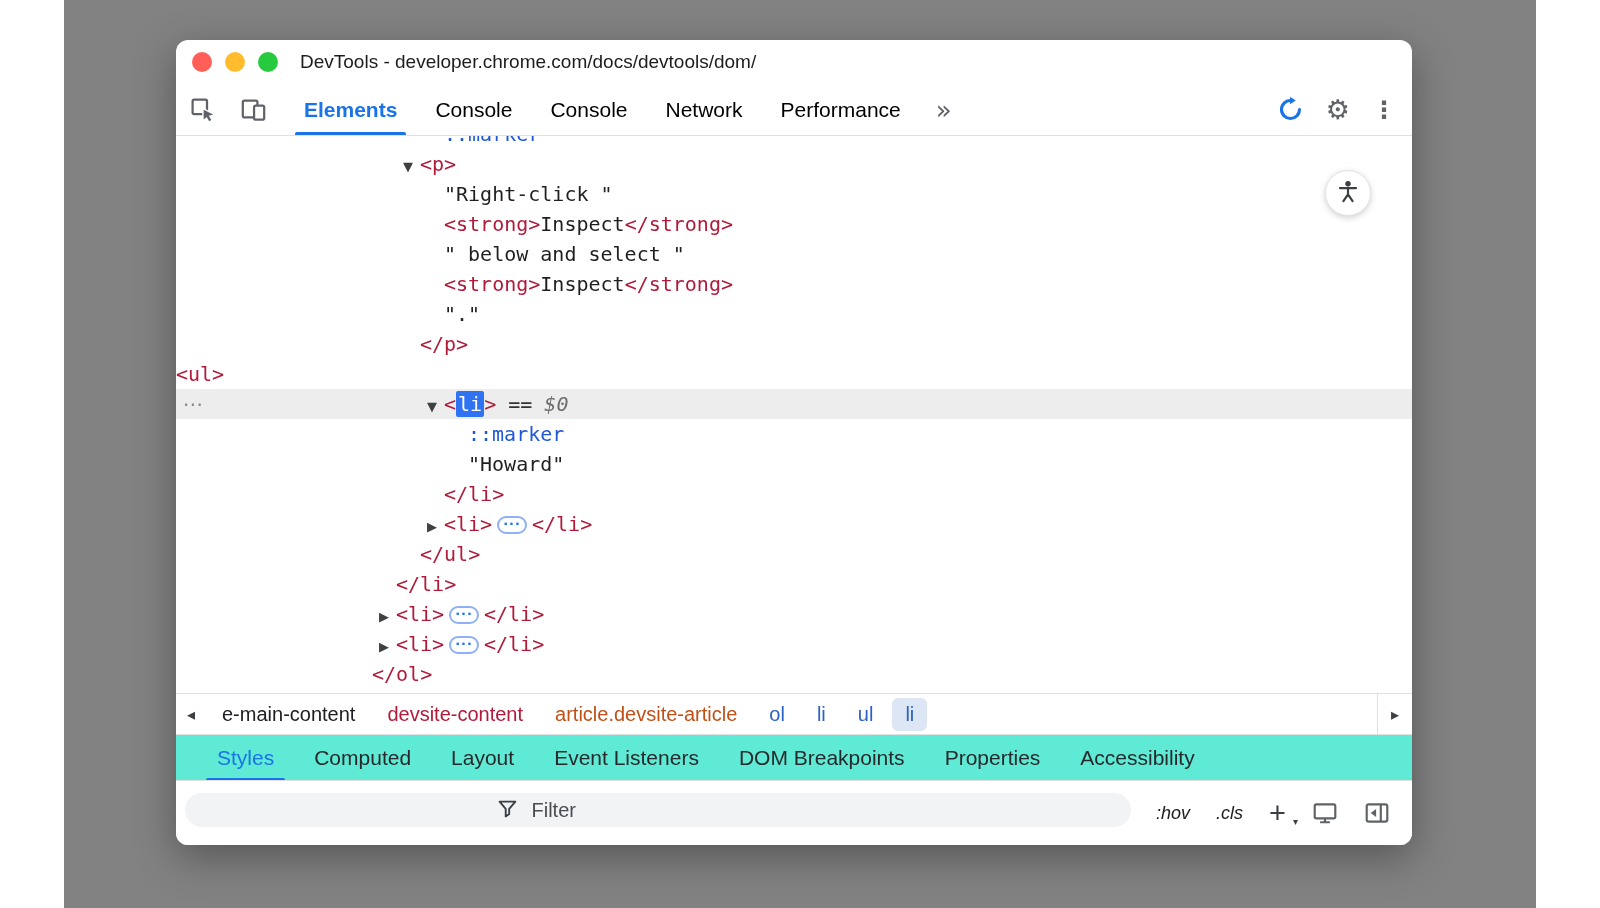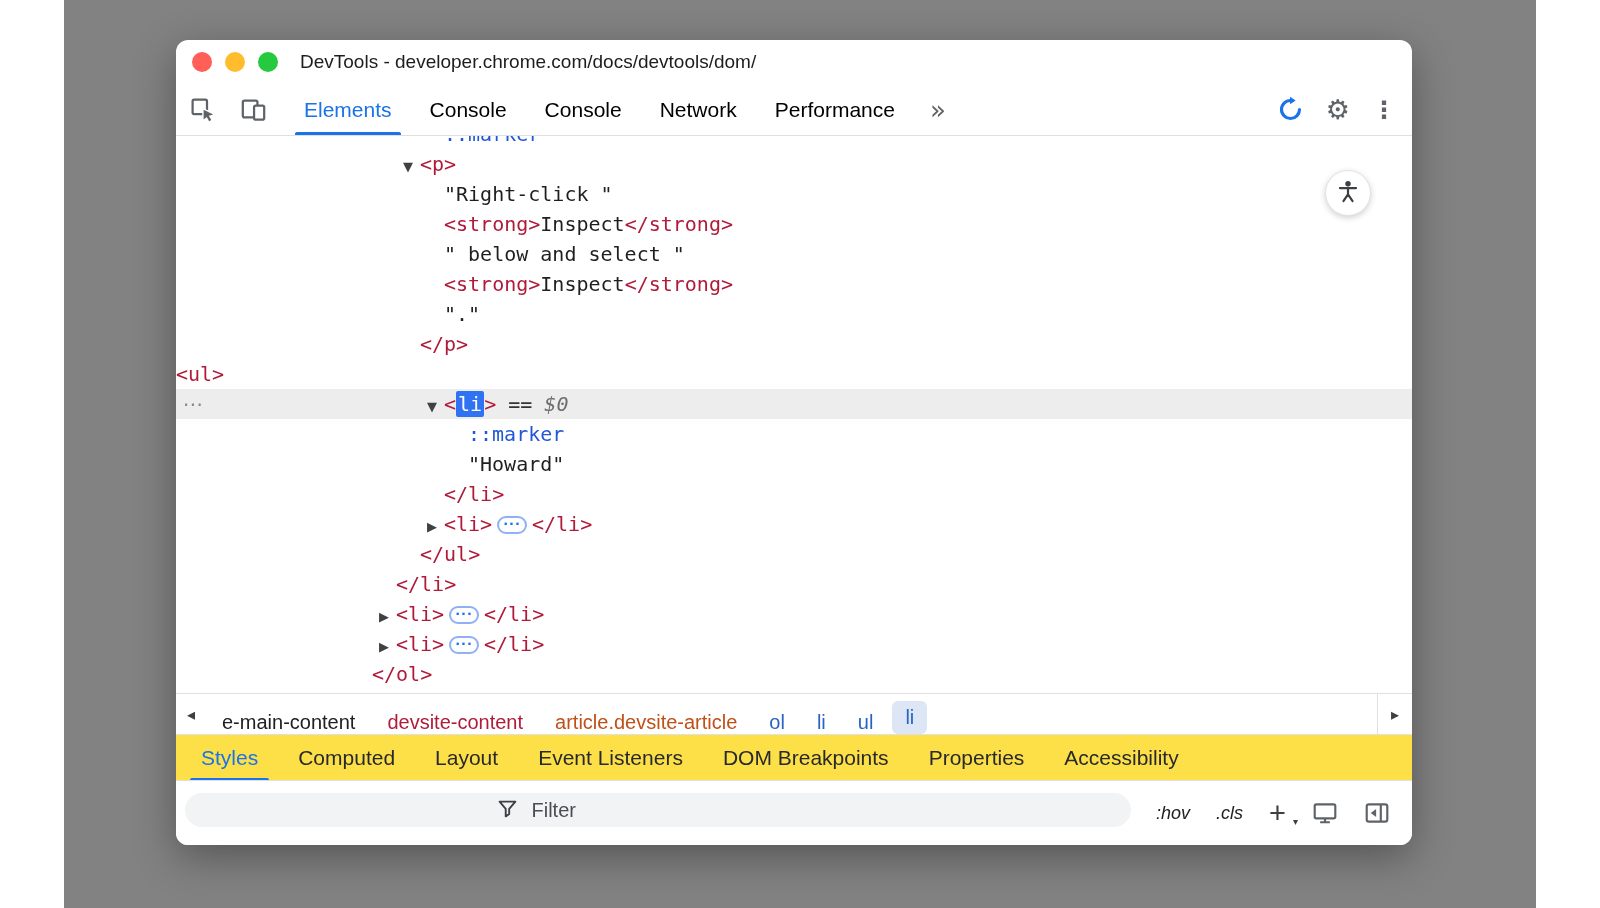--- a/index.html
+++ b/index.html
@@ -24,21 +24,21 @@
   .light.red { background: var(--traffic-red); }
   .light.yellow { background: var(--traffic-yellow); }
   .light.green { background: var(--traffic-green); }
   .win-title { margin-left: 22px; font-size: 19px; font-weight: normal; color: #1d1d1f; white-space: nowrap; }
   
   .toolbar { height: 51px; border-bottom: 1px solid var(--border); display: flex; align-items: stretch; position: relative; }
   .tool-left { display: flex; align-items: center; gap: 24px; padding: 0 18px 0 13px; }
   .icon-btn { display: inline-flex; align-items: center; justify-content: center; cursor: default; }
   .tabs { display: flex; }
   .tab { padding: 0 19px; display: flex; align-items: center; font-size: 21px; color: #000000; position: relative; white-space: nowrap; }
-  .tab.active { color: var(--accent-blue); }
+  .tab.active { color: var(--accent-blue); font-weight: bold; }
   .tab.active::after { content: ""; position: absolute; left: 10px; right: 10px; bottom: 0; height: 3px; background: var(--accent-blue); border-radius: 2px 2px 0 0; }
   .more-tabs { display: flex; align-items: center; padding: 0 16px; font-size: 26px; color: var(--icon-gray); font-family: "DejaVu Sans", sans-serif; }
   .toolbar-right { position: absolute; right: 16px; top: 0; height: 100%; display: flex; align-items: center; gap: 22px; }
   .glyph { font-family: "DejaVu Sans", sans-serif; color: var(--icon-gray); line-height: 1; }
   .glyph.gear { font-size: 27px; }
   .glyph.kebab { font-size: 24px; font-weight: bold; }
   
   .dom-tree {
     position: absolute; top: 96px; left: 0; right: 0; height: 559px; overflow: hidden;
     font-family: "DejaVu Sans Mono", monospace; font-size: 20px;
@@ -67,29 +67,29 @@
   }
   
   .crumbs {
     position: absolute; left: 0; right: 0; bottom: 110px; height: 40px;
     border-top: 1px solid var(--border); border-bottom: 1px solid var(--border);
     display: flex; align-items: center; font-size: 20px; overflow: hidden; background: #fff;
   }
   .crumb-arrow { flex: none; color: #3c4043; font-size: 16px; font-family: "DejaVu Sans", sans-serif; }
   .crumb-arrow.left { width: 30px; text-align: center; }
   .crumb-arrow.right { margin-left: auto; width: 34px; height: 100%; display: flex; align-items: center; justify-content: center; border-left: 1px solid var(--border); }
-  .crumb-items { display: flex; align-items: flex-end; height: 100%; flex: none; }
+  .crumb-items { display: flex; align-items: center; height: 100%; flex: none; }
   .crumb { padding: 0 16px; white-space: nowrap; }
   .crumb-plain { color: #202124; }
   .crumb-red { color: var(--tag); }
   .crumb-orange { color: var(--crumb-orange); }
   .crumb-blue { color: var(--crumb-blue); }
   .crumb.selected { background: var(--crumb-selected-bg); border-radius: 6px; padding: 5px 13px; margin: 0 3px; }
   
-  .panel-tabs { position: absolute; left: 0; right: 0; bottom: 64px; height: 46px; display: flex; align-items: stretch; padding-left: 5px; background: #fde047; }
+  .panel-tabs { position: absolute; left: 0; right: 0; bottom: 64px; height: 46px; display: flex; align-items: stretch; padding-left: 21px; background: #5eead4; }
   .ptab { padding: 0 14px; margin: 0 6px; display: flex; align-items: center; font-size: 21px; color: #28292d; position: relative; white-space: nowrap; }
   .ptab.active { color: var(--accent-blue); }
   .ptab.active::after { content: ""; position: absolute; left: 3px; right: 3px; bottom: 0; height: 3px; background: var(--accent-blue); border-radius: 2px 2px 0 0; }
   
   .filter-bar { position: absolute; left: 0; right: 0; bottom: 0; height: 64px; border-top: 1px solid var(--border); background: #fff; }
   .filter-input {
     position: absolute; left: 9px; top: 12px; width: 946px; height: 34px;
     background: var(--input-bg); border-radius: 17px;
     display: flex; align-items: center; padding-left: 14px; gap: 12px; box-sizing: border-box; justify-content: center;
   }

